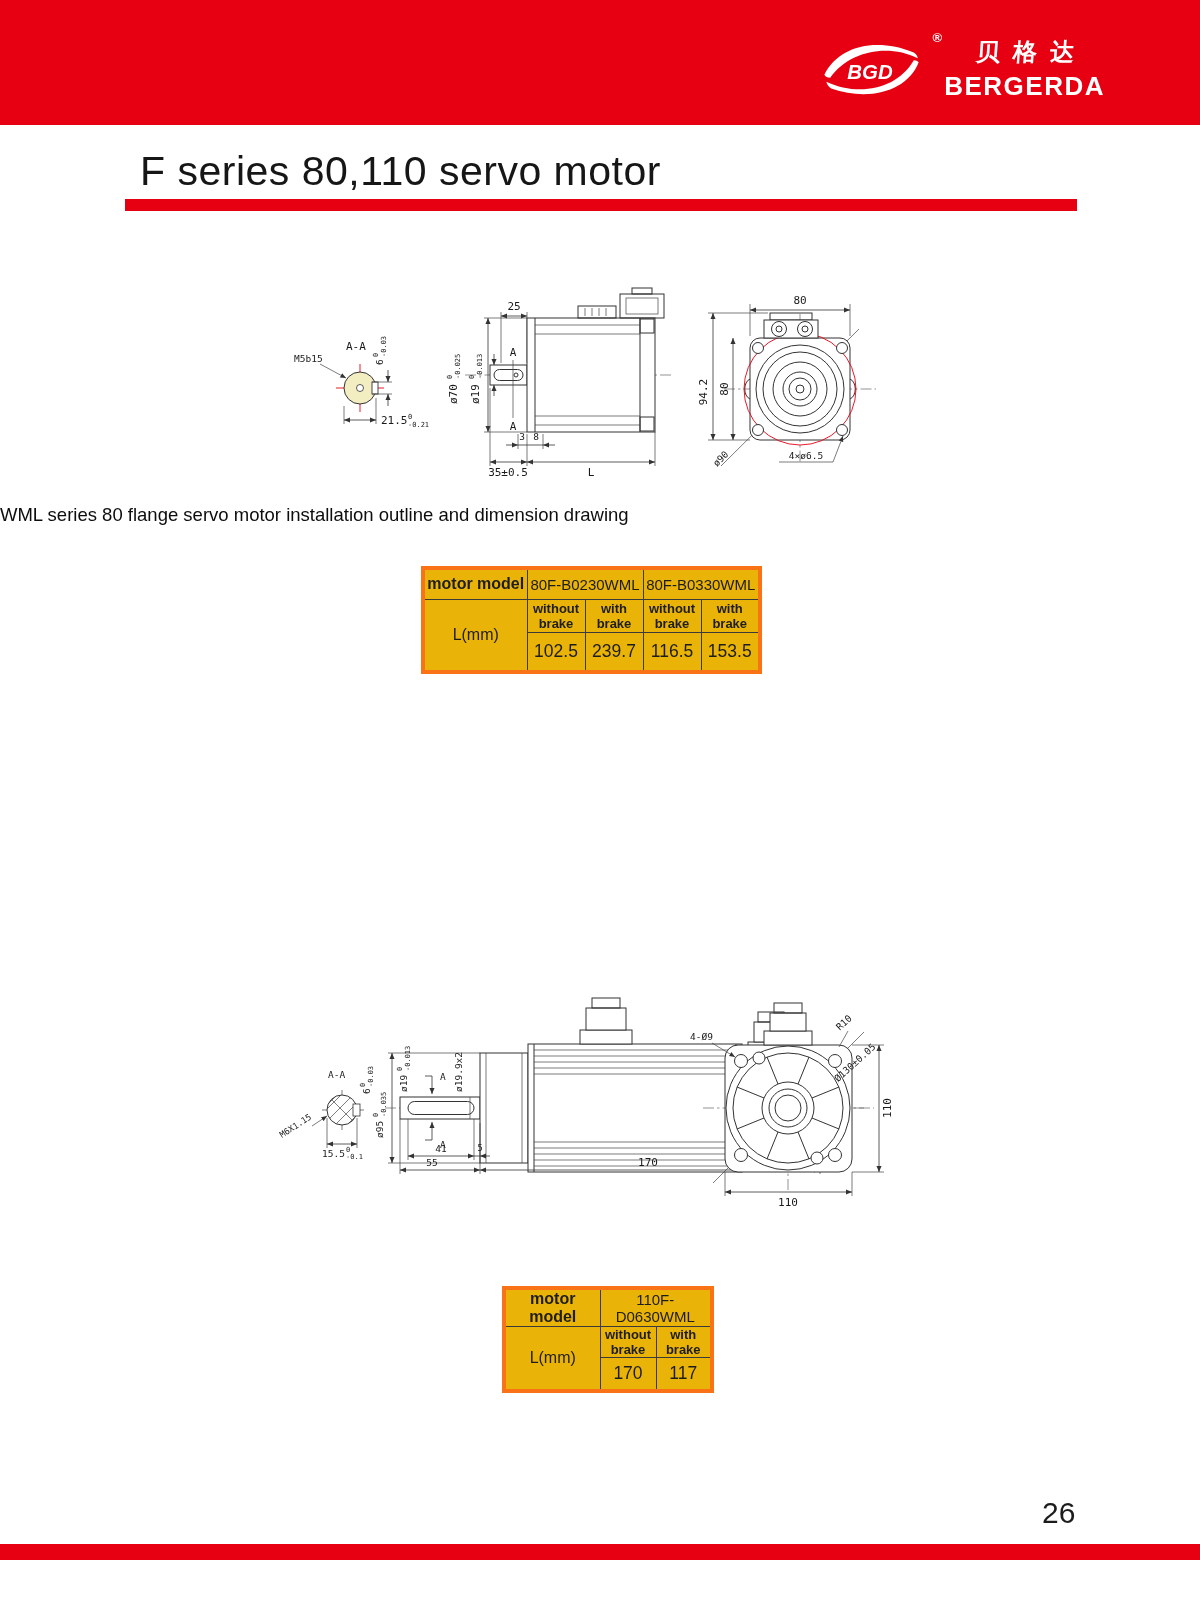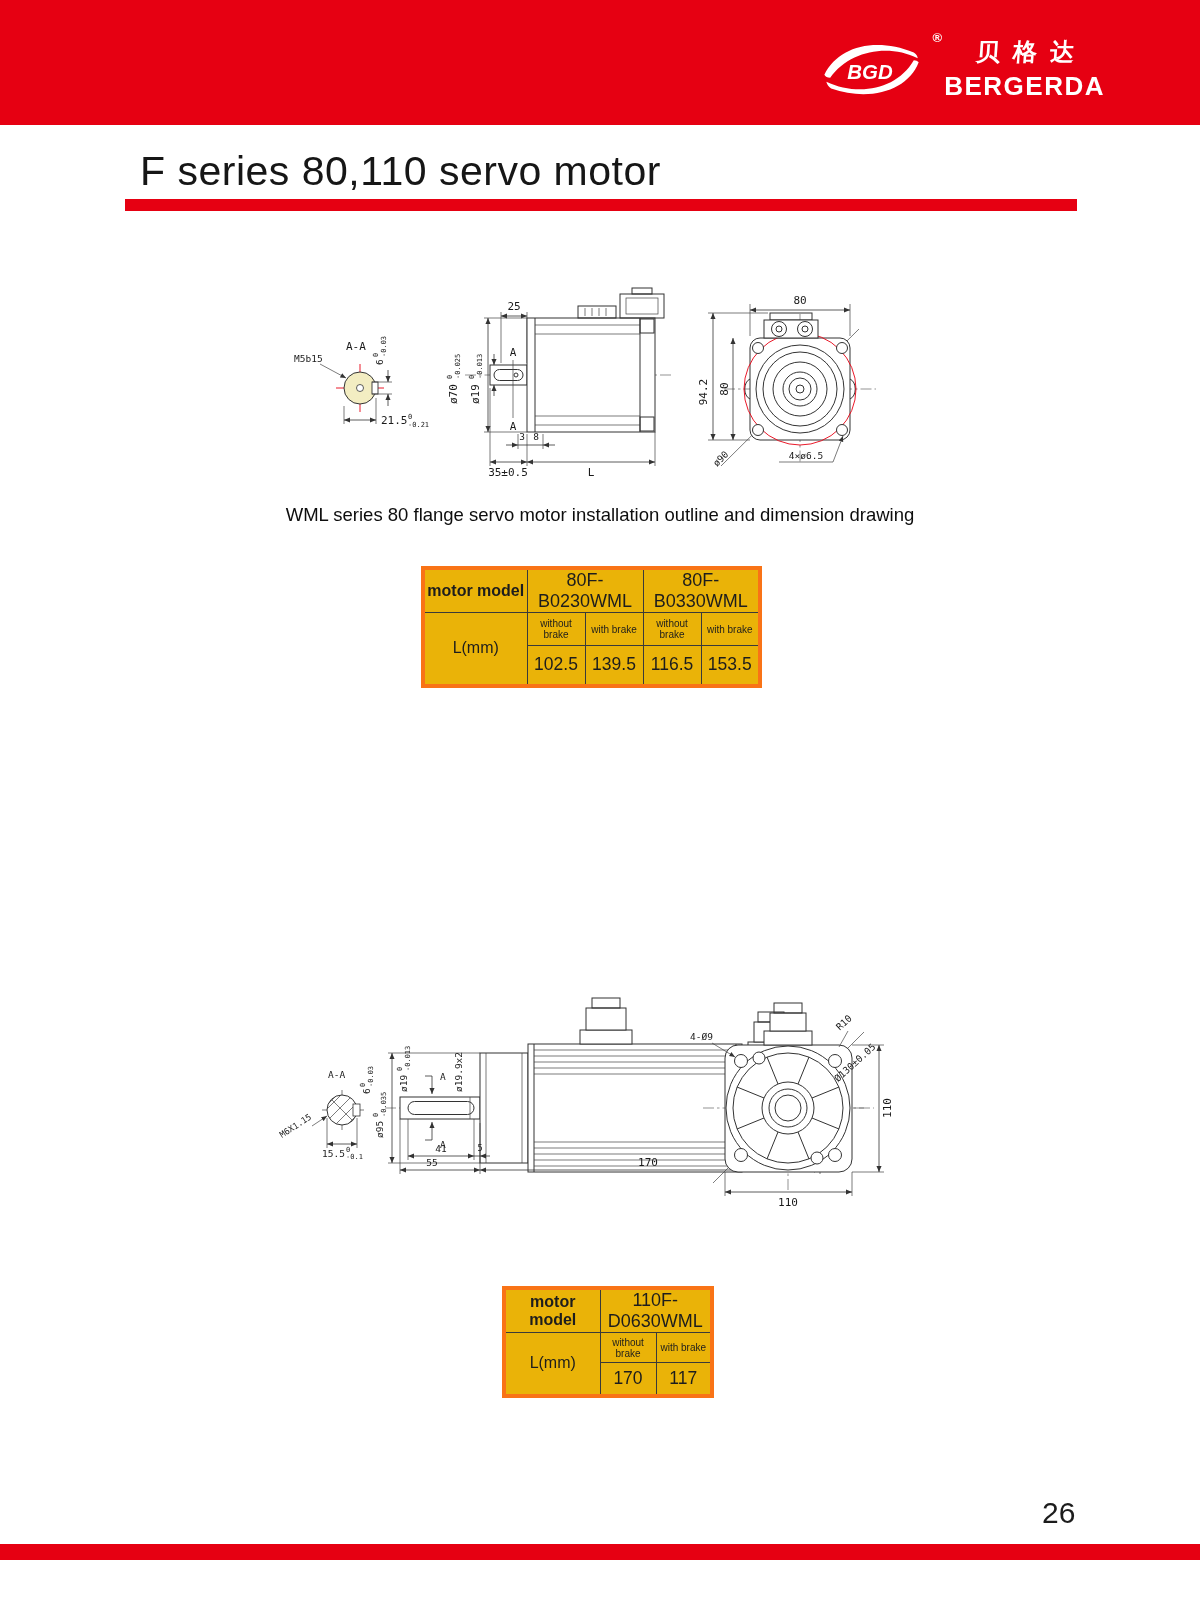--- a/index.html
+++ b/index.html
@@ -16,21 +16,21 @@
   .brand{display:flex;flex-direction:column;align-items:center;gap:3px;color:#fff}
   .brand .cn{font-size:24px;letter-spacing:13px;font-weight:600;padding-left:13px;transform:skewX(-4deg)}
   .brand .en{font-size:26px;letter-spacing:1.5px;font-weight:700}
 
   
   .title{position:absolute;left:140px;top:148px;font-size:41px;font-weight:400;
          letter-spacing:.5px;color:#161616}
   .title-rule{position:absolute;left:125px;top:199px;width:952px;height:12px;background:var(--red)}
 
   
-  .caption{position:absolute;left:0;width:1200px;text-align:center;font-size:18.5px;color:#0d0d0d}
+  .caption{position:absolute;left:0;width:1200px;text-align:left;font-size:18.5px;color:#0d0d0d}
   #cap80{top:504px}
   #cap110{top:1240px}
   .pageno{position:absolute;left:1042px;top:1496px;font-size:30px;color:#1c1c1c}
   .bottom-rule{position:absolute;left:0;top:1544px;width:100%;height:16px;background:var(--red)}
 
   
   svg.drawing{position:absolute;overflow:visible}
   #d80{left:280px;top:268px}
   #d110{left:280px;top:968px}
   .ln{stroke:#333;fill:none;stroke-width:1}
@@ -40,23 +40,23 @@
   .redln{stroke:var(--red);fill:none;stroke-width:.9}
   .wfill{fill:#fff}
   text.dim{font-family:"DejaVu Sans Mono","Liberation Mono",monospace;font-size:11px;fill:#1a1a1a}
   text.dims{font-size:9.5px}
   text.tol{font-family:"DejaVu Sans Mono","Liberation Mono",monospace;font-size:7px;fill:#1a1a1a}
 
   
   table.spec{position:absolute;border-collapse:collapse;background:#eab308;border:4px solid #f97316}
   table.spec td{border:1.5px solid #3a3a3a;text-align:center;vertical-align:middle;color:#1d1d1d}
   .mh{font-size:16px;font-weight:700}
-  .mdl{font-size:18px}
+  .mdl{font-size:15px}
   .lmm{font-size:16px}
-  .sub{font-size:10px;font-weight:400}
+  .sub{font-size:13px;font-weight:700}
   .val{font-size:17.5px}
   #t80{left:421px;top:566px}
   #t110{left:502px;top:1286px}
 </style>
 </head>
 <body>
 
 <div class="page">
 
   <header class="topbar">
@@ -257,21 +257,21 @@
     </tr>
     <tr style="height:33px">
       <td class="lmm" rowspan="2">L(mm)</td>
       <td class="sub">without brake</td>
       <td class="sub">with brake</td>
       <td class="sub">without brake</td>
       <td class="sub">with brake</td>
     </tr>
     <tr style="height:40px">
       <td class="val">102.5</td>
-      <td class="val">139.5</td>
+      <td class="val">239.7</td>
       <td class="val">116.5</td>
       <td class="val">153.5</td>
     </tr>
   </tbody>
     </table>
 
   <svg id="d110" class="drawing" width="640" height="260" viewBox="0 0 640 260">
     <defs>
       <marker id="ar2" viewBox="0 0 10 10" refX="9" refY="5" markerWidth="9" markerHeight="9" orient="auto-start-reverse">
         <path d="M0,1.2 L9,5 L0,8.8 Z" fill="#333"></path>

